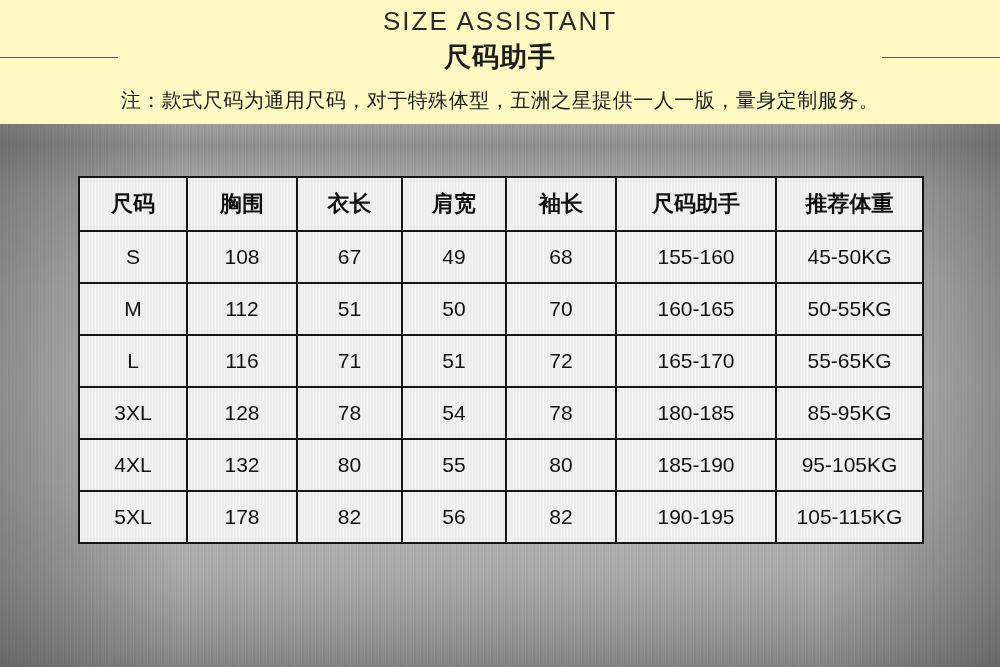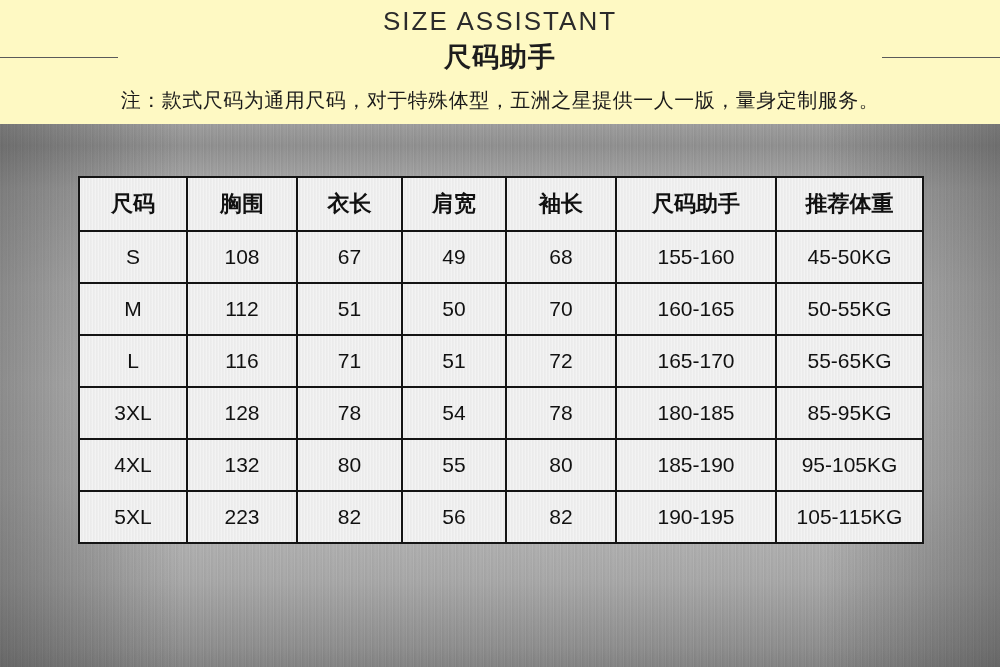--- a/index.html
+++ b/index.html
@@ -231,21 +231,21 @@
           <td class="val">4XL</td>
           <td class="val">132</td>
           <td class="val">80</td>
           <td class="val">55</td>
           <td class="val">80</td>
           <td class="val">185-190</td>
           <td class="val">95-105KG</td>
         </tr>
         <tr>
           <td class="val">5XL</td>
-          <td class="val">223</td>
+          <td class="val">178</td>
           <td class="val">82</td>
           <td class="val">56</td>
           <td class="val">82</td>
           <td class="val">190-195</td>
           <td class="val">105-115KG</td>
         </tr>
       </tbody>
     </table>
   </div>
 

